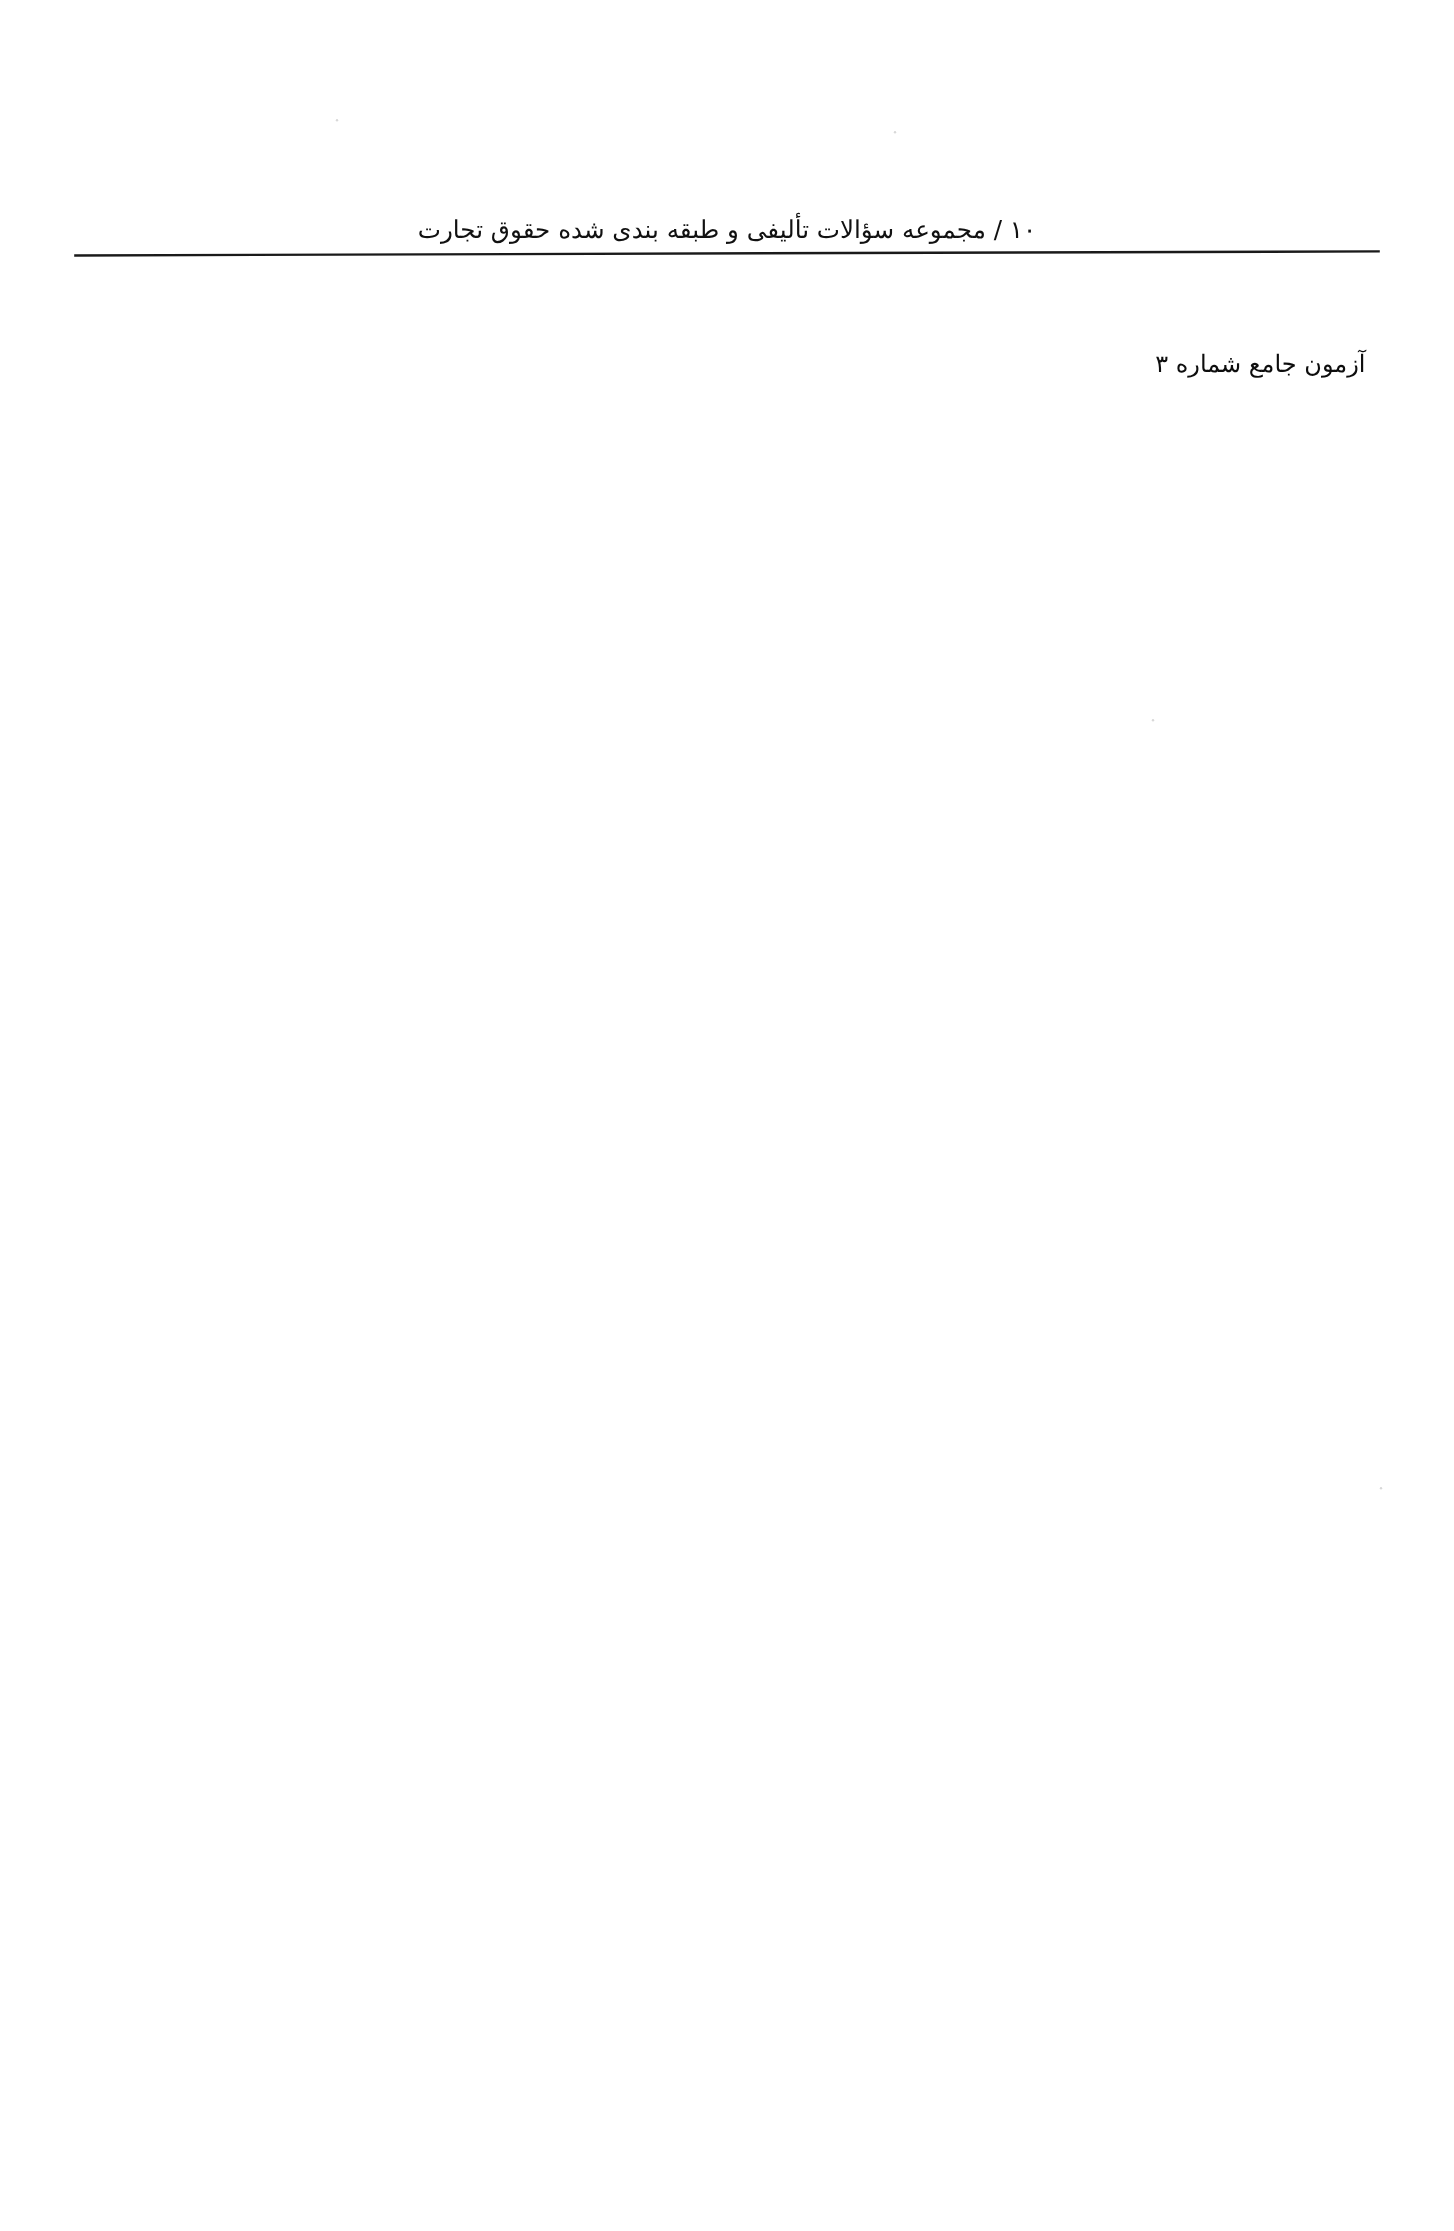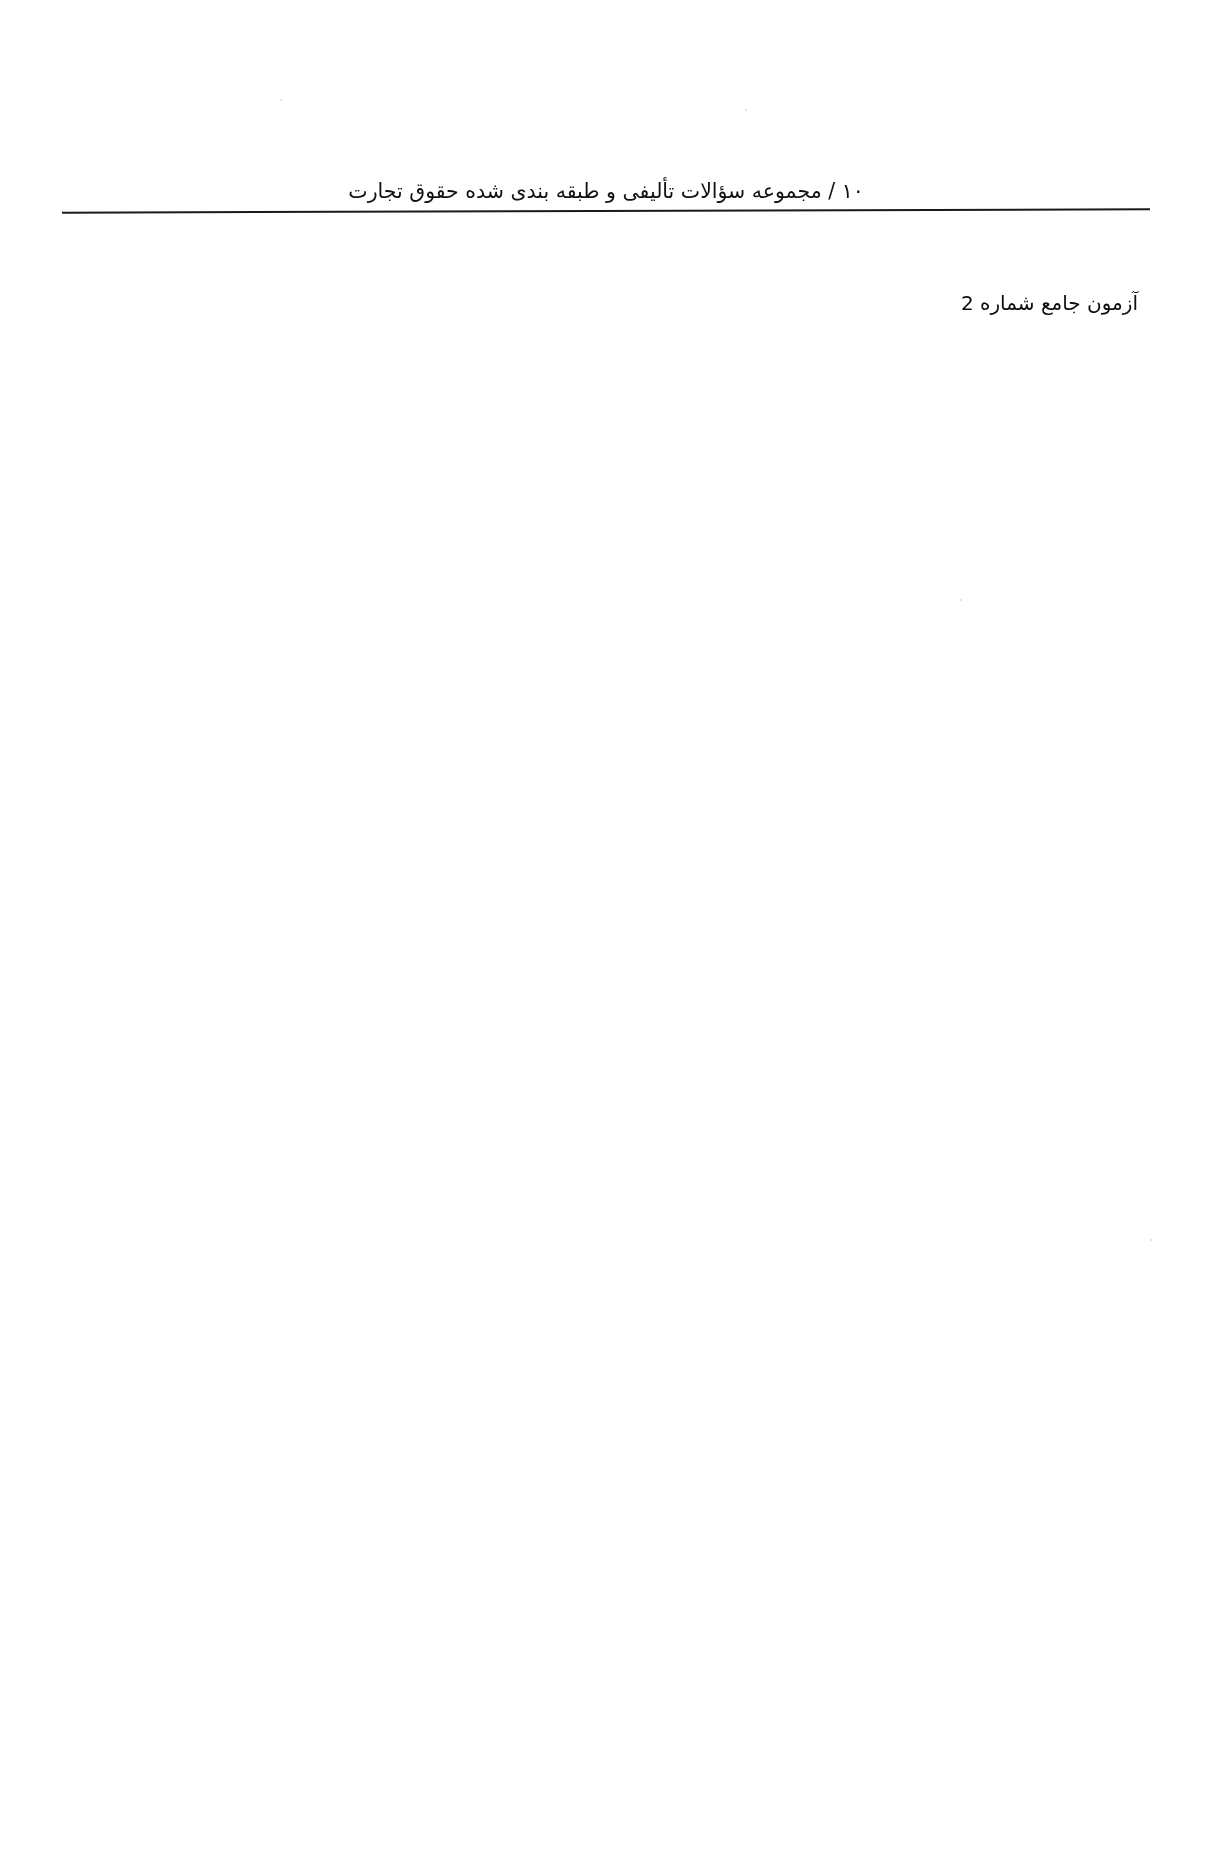--- a/index.html
+++ b/index.html
@@ -148,21 +148,21 @@
   <div class="speck" style="left:540px;top:1770px;"></div>
 
   <div class="content">
 
     <div class="runhead">۱۰ / مجموعه سؤالات تألیفی و طبقه بندی شده حقوق تجارت</div>
     <div class="runhead-rule"></div>
 
     <div class="toc group-top">
 
       <div class="row">
-        <span class="label">آزمون جامع شماره 2</span>
+        <span class="label">آزمون جامع شماره ۳</span>
         <span class="leader">...........................................................................................</span>
         <span class="page">۲۹۴</span>
       </div>
 
     </div>
 
   </div>
 </div>
 
 </body></html>

